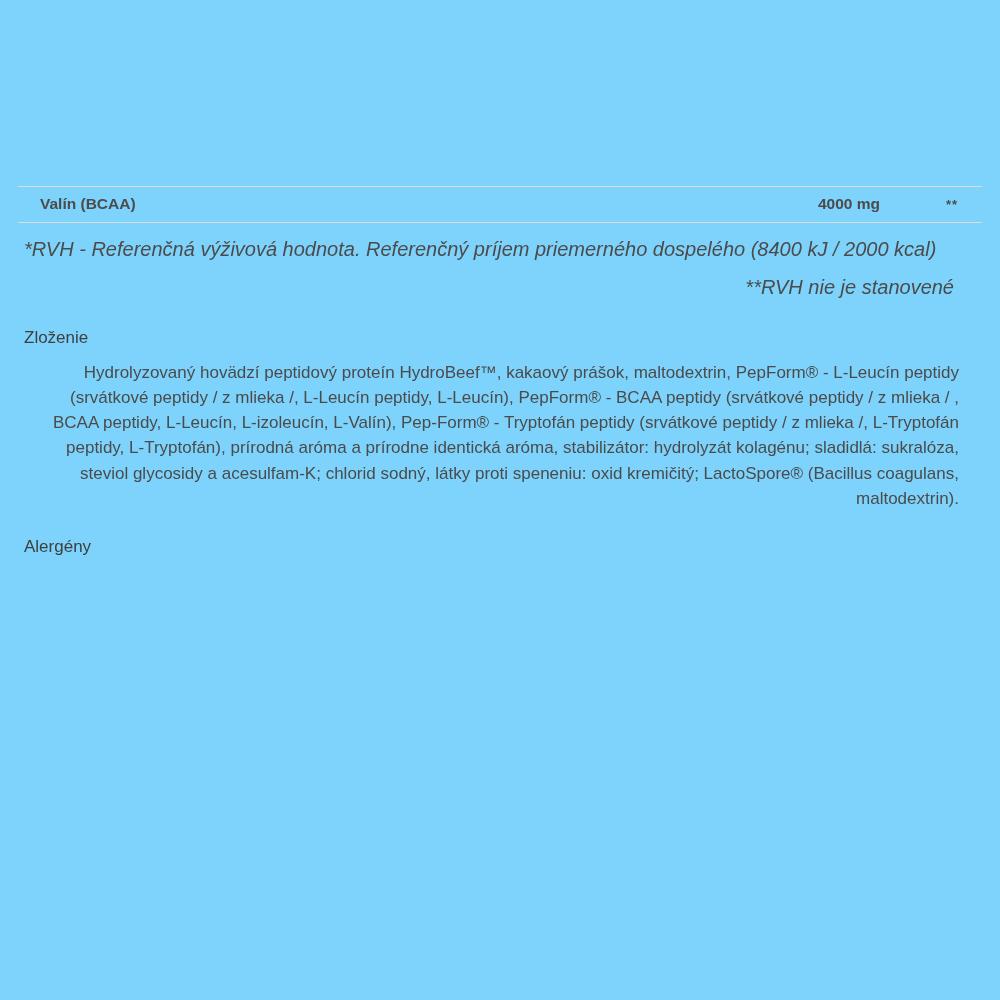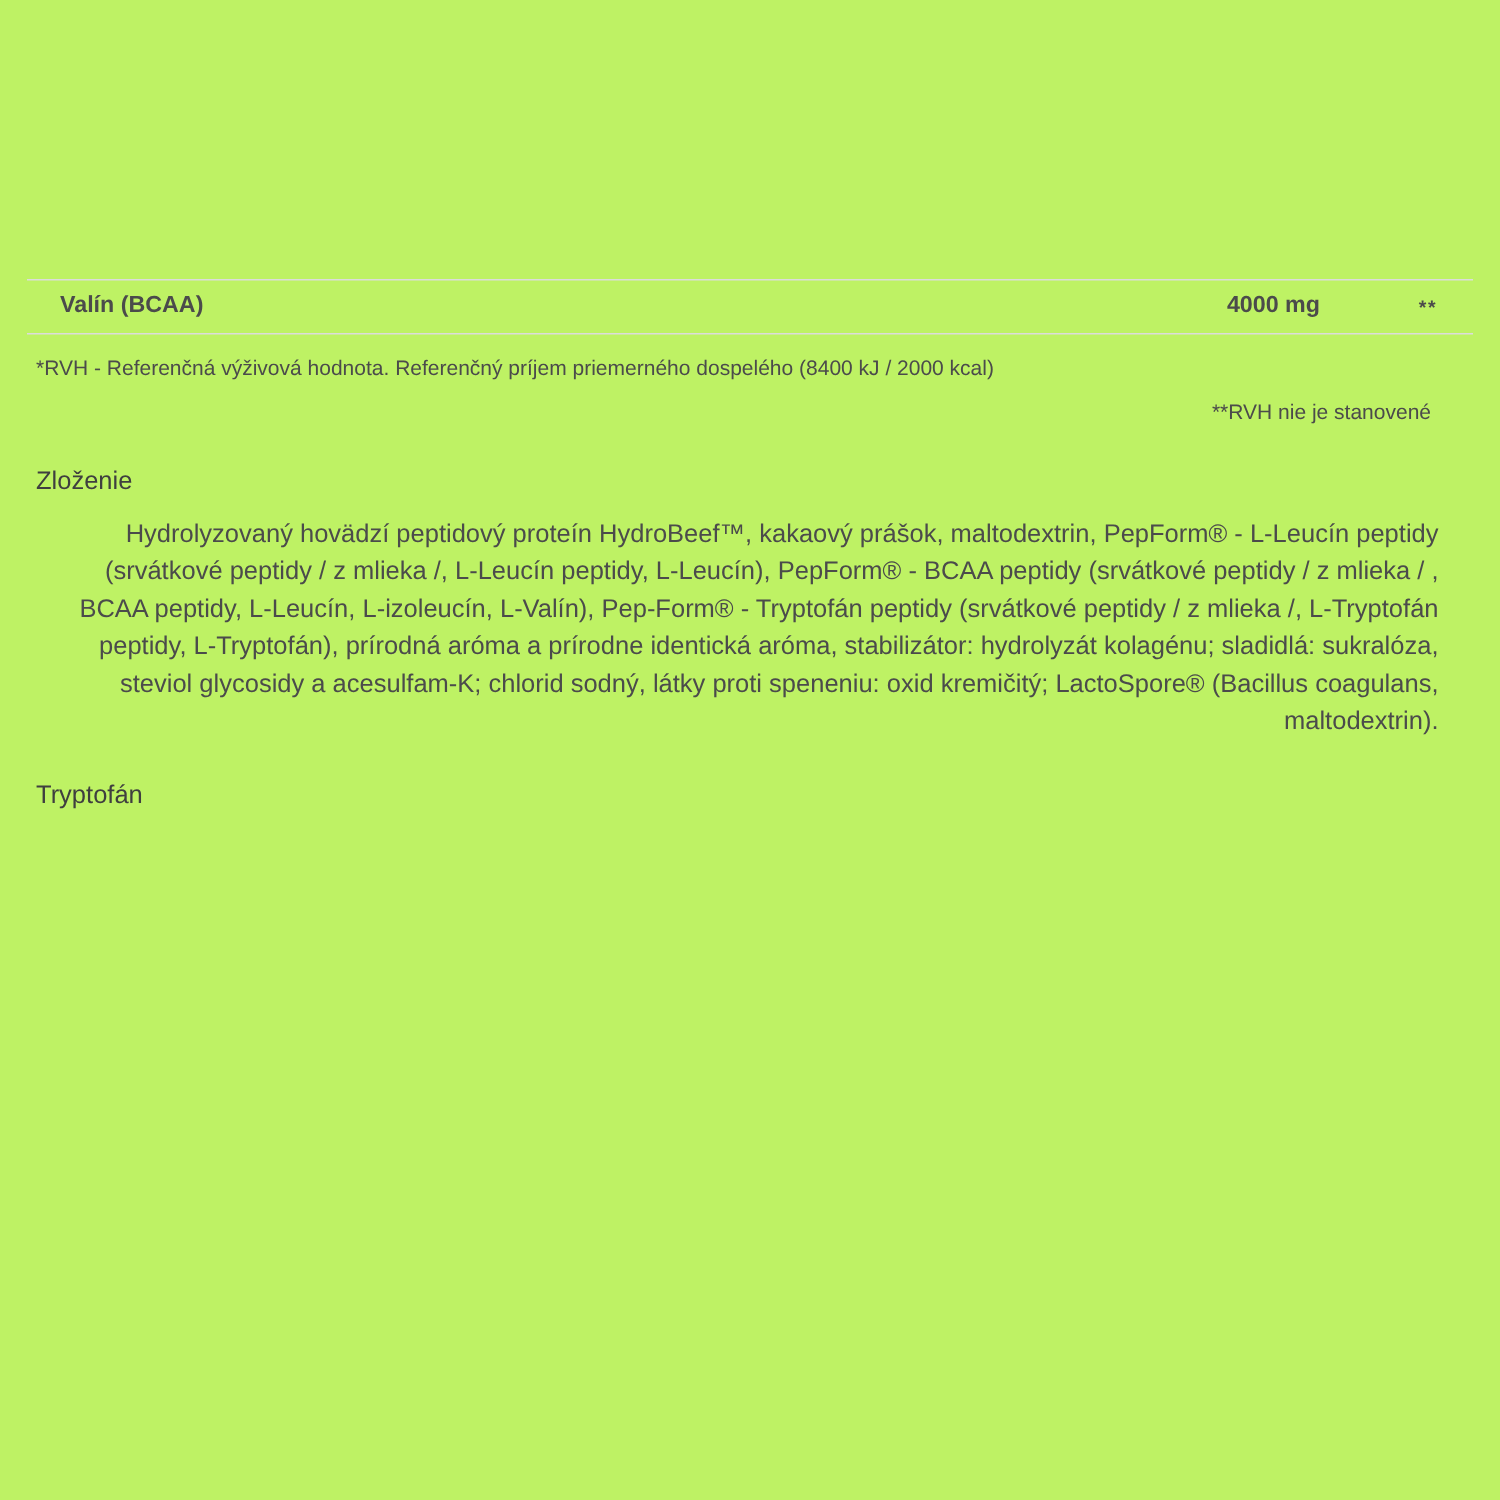--- a/index.html
+++ b/index.html
@@ -11,21 +11,21 @@
     width: 1000px;
     height: 1000px;
     font-family: "Liberation Sans", sans-serif;
     color: #4b4b4b;
     overflow: hidden;
   }
   .page {
     position: relative;
     width: 1000px;
     height: 1000px;
-    background: #bef264;
+    background: #7dd3fc;
     box-sizing: border-box;
   }
   .content {
     position: absolute;
     left: 18px;
     top: 186px;
     width: 964px;
   }
   
   .nutri-table {
@@ -56,25 +56,26 @@
     width: 60px;
     font-size: 13px;
     letter-spacing: 1px;
     color: #4b4b4b;
   }
   .row-bold td {
     font-weight: bold;
   }
   
   .footnote {
-    font-size: 14px;
+    font-size: 20px;
     line-height: 1.45;
     margin: 12px 0 0 6px;
     color: #4b4b4b;
     max-width: 930px;
+    font-style: italic;
   }
   .footnote.second {
     margin-top: 9px;
     text-align: right;
   }
   
   h3.section-title {
     font-size: 17px;
     font-weight: normal;
     color: #3f3f3f;
@@ -107,16 +108,16 @@
         </tr>
       </tbody>
     </table>
 
     <p class="footnote">*RVH - Referenčná výživová hodnota. Referenčný príjem priemerného dospelého (8400 kJ / 2000 kcal)</p>
     <p class="footnote second">**RVH nie je stanovené</p>
 
     <h3 class="section-title">Zloženie</h3>
     <p class="body-text">Hydrolyzovaný hovädzí peptidový proteín HydroBeef™, kakaový prášok, maltodextrin, PepForm® - L-Leucín peptidy (srvátkové peptidy / z mlieka /, L-Leucín peptidy, L-Leucín), PepForm® - BCAA peptidy (srvátkové peptidy / z mlieka / , BCAA peptidy, L-Leucín, L-izoleucín, L-Valín), Pep-Form® - Tryptofán peptidy (srvátkové peptidy / z mlieka /, L-Tryptofán peptidy, L-Tryptofán), prírodná aróma a prírodne identická aróma, stabilizátor: hydrolyzát kolagénu; sladidlá: sukralóza, steviol glycosidy a acesulfam-K; chlorid sodný, látky proti speneniu: oxid kremičitý; LactoSpore® (Bacillus coagulans, maltodextrin).</p>
 
-    <h3 class="section-title allergens">Tryptofán</h3>
+    <h3 class="section-title allergens">Alergény</h3>
 
   </div>
 </div>
 
 </body></html>

